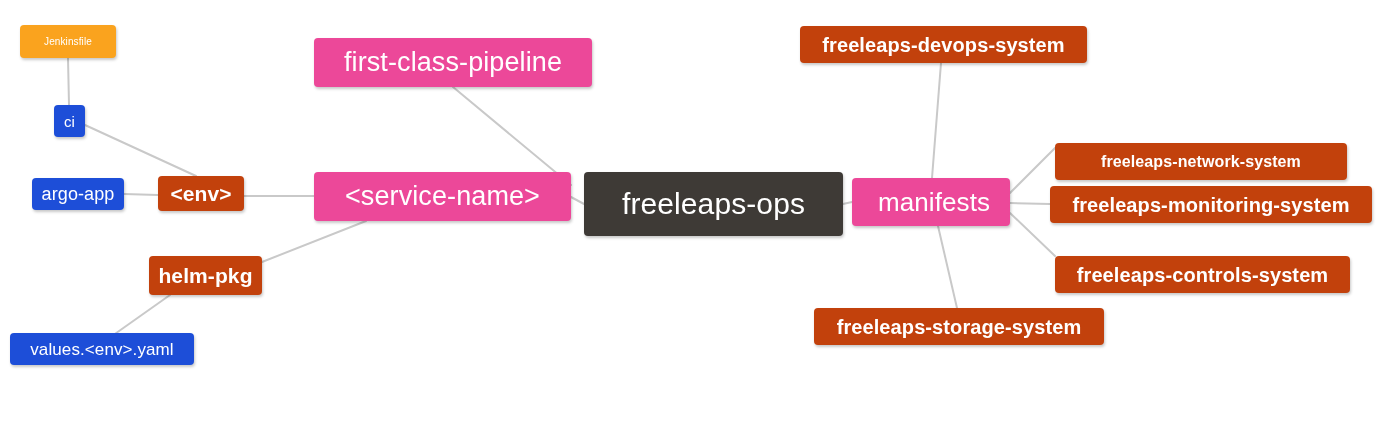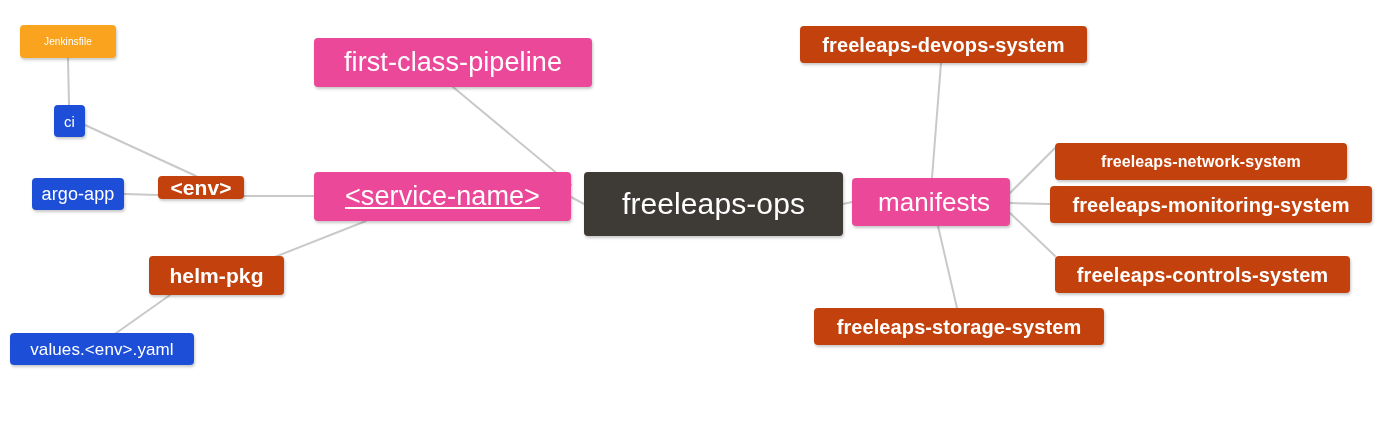--- a/index.html
+++ b/index.html
@@ -62,33 +62,33 @@
       <line x1="932" y1="178" x2="941" y2="63" stroke="#c9c9c9" stroke-width="2" stroke-linecap="round"></line>
       <line x1="1010" y1="193" x2="1055" y2="148" stroke="#c9c9c9" stroke-width="2" stroke-linecap="round"></line>
       <line x1="1010" y1="203" x2="1050" y2="204" stroke="#c9c9c9" stroke-width="2" stroke-linecap="round"></line>
       <line x1="1010" y1="213" x2="1055" y2="256" stroke="#c9c9c9" stroke-width="2" stroke-linecap="round"></line>
       <line x1="938" y1="226" x2="957" y2="308" stroke="#c9c9c9" stroke-width="2" stroke-linecap="round"></line>
     </svg>
   <div id="node-layer">
       <div class="node n-root" style="left: 584px; top: 172px; width: 259px; height: 64px; font-size: 30px; justify-content: center;">
         <span>freeleaps-ops</span>
       </div>
-      <div class="node n-blue" style="left: 314px; top: 172px; width: 257px; height: 49px; font-size: 27px; text-decoration: underline;">
+      <div class="node n-blue" style="left: 314px; top: 172px; width: 257px; height: 49px; font-size: 27px;">
         <span>&lt;service-name&gt;</span>
       </div>
       <div class="node n-blue" style="left: 314px; top: 38px; width: 278px; height: 49px; font-size: 27px;">
         <span>first-class-pipeline</span>
       </div>
       <div class="node n-blue" style="left: 852px; top: 178px; width: 158px; height: 48px; font-size: 26px; padding-left: 16px;">
         <span>manifests</span>
       </div>
-      <div class="node n-green" style="left: 158px; top: 176px; width: 86px; height: 23px; font-size: 21px; align-items: center;">
+      <div class="node n-green" style="left: 158px; top: 176px; width: 86px; height: 35px; font-size: 21px; align-items: center;">
         <span>&lt;env&gt;</span>
       </div>
-      <div class="node n-green" style="left: 149px; top: 256px; width: 135px; height: 39px; font-size: 21px;">
+      <div class="node n-green" style="left: 149px; top: 256px; width: 113px; height: 39px; font-size: 21px;">
         <span>helm-pkg</span>
       </div>
       <div class="node n-green" style="left: 800px; top: 26px; width: 287px; height: 37px; font-size: 20px;">
         <span>freeleaps-devops-system</span>
       </div>
       <div class="node n-green" style="left: 1055px; top: 111px; width: 292px; height: 37px; font-size: 16px; margin-top: 32px;">
         <span>freeleaps-network-system</span>
       </div>
       <div class="node n-green" style="left: 1050px; top: 186px; width: 322px; height: 37px; font-size: 20px;">
         <span>freeleaps-monitoring-system</span>

